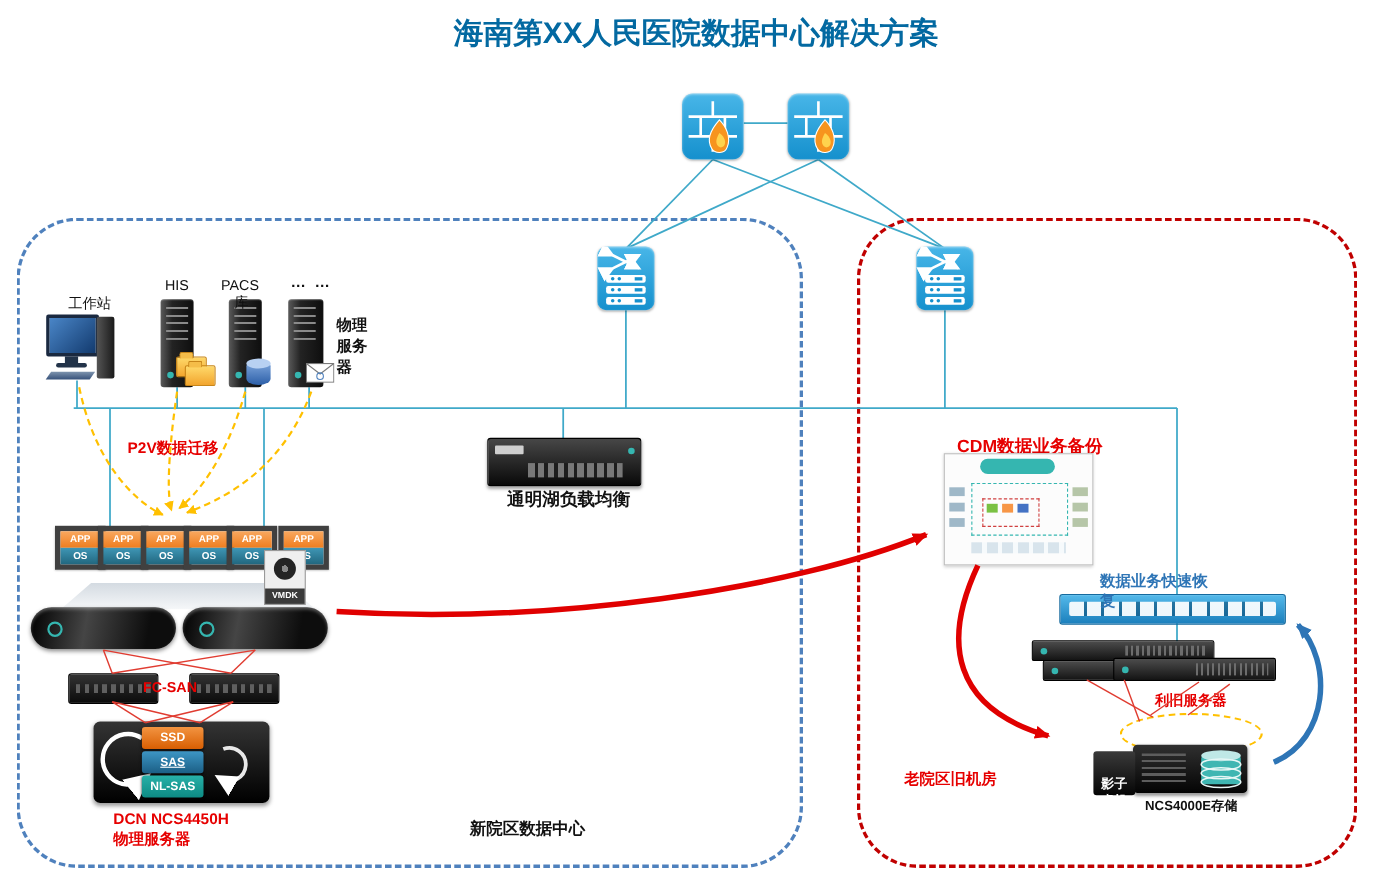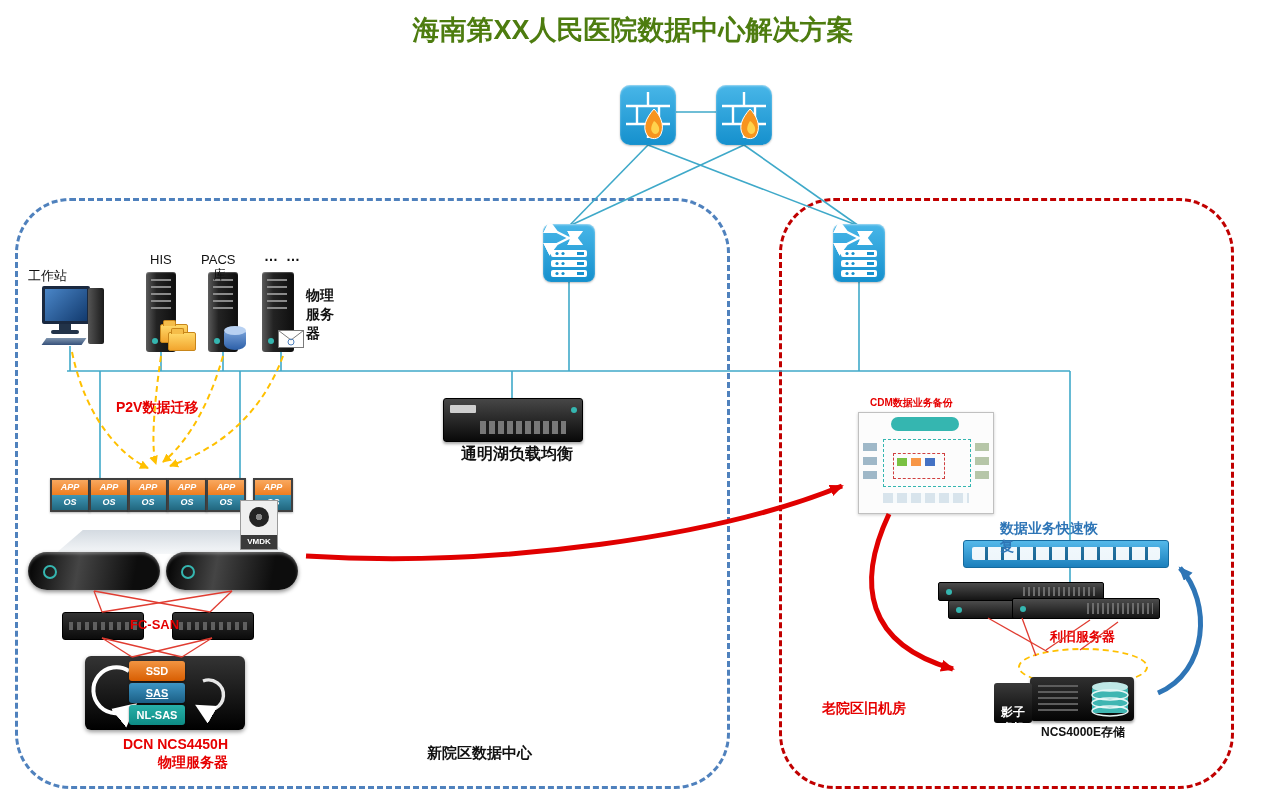--- a/index.html
+++ b/index.html
@@ -13,41 +13,41 @@
   #zoneR{left:779px;top:198px;width:449px;height:585px;border:3px dashed #c00000;}
   svg.layer{position:absolute;left:0;top:0;pointer-events:none;}
   .blue-icon{position:absolute;background:linear-gradient(#48b6e8,#1590cd);border-radius:10px;box-shadow:inset 0 1px 2px rgba(255,255,255,.5),0 1px 2px rgba(0,0,0,.25);}
   .tower{position:absolute;width:30px;background:linear-gradient(90deg,#5a5a5a,#232323 35%,#0e0e0e);border-radius:3px;box-shadow:inset 0 1px 1px rgba(255,255,255,.25);}
   .tower .vents{position:absolute;left:5px;top:7px;width:20px;height:30px;background:repeating-linear-gradient(180deg,#8a8a8a 0 2px,transparent 2px 7px);}
   .tower .led{position:absolute;left:6px;bottom:8px;width:6px;height:6px;border-radius:50%;background:#35b6b0;}
   .folder{position:absolute;width:26px;height:17px;background:linear-gradient(#ffd96a,#f2a52e);border:1px solid #c8861a;border-radius:2px;}
   .folder::before{content:"";position:absolute;top:-5px;left:2px;width:11px;height:5px;background:#f5bd49;border:1px solid #c8861a;border-bottom:none;border-radius:2px 2px 0 0;}
   .cyl{position:absolute;width:22px;height:23px;background:linear-gradient(#87aee2,#2c5fa8);border-radius:11px/6px;}
   .cyl::before{content:"";position:absolute;top:-1px;left:0;width:22px;height:9px;border-radius:50%;background:#b8d1f2;}
-  .appos{position:absolute;width:36px;height:30px;border:2px solid #404040;box-shadow:0 1px 2px rgba(0,0,0,.3);font-style:italic;}
+  .appos{position:absolute;width:36px;height:30px;border:5px solid #404040;box-shadow:0 1px 2px rgba(0,0,0,.3);}
   .appos .a{height:15px;background:linear-gradient(#f9a85f,#ee7d1f);color:#fff;font-size:9px;font-weight:bold;text-align:center;line-height:15px;}
   .appos .o{height:15px;background:linear-gradient(#3f96b5,#21677f);color:#fff;font-size:9px;font-weight:bold;text-align:center;line-height:15px;}
   .appl{position:absolute;width:132px;height:38px;background:linear-gradient(100deg,#000 0%,#454545 38%,#0d0d0d 80%);border-radius:19px/50%;box-shadow:inset 0 2px 3px rgba(255,255,255,.3),0 2px 4px rgba(0,0,0,.45);}
   .appl .ring{position:absolute;left:15px;top:13px;width:10px;height:10px;border:2px solid #35b6b0;border-radius:50%;}
   .fcsw{position:absolute;width:80px;height:26px;background:linear-gradient(#333,#0b0b0b);border-radius:3px;border:1px solid #000;}
   .fcsw .ports{position:absolute;left:6px;right:6px;top:9px;height:8px;background:repeating-linear-gradient(90deg,#5f5f5f 0 4px,transparent 4px 8px);}
   .pill{width:56px;height:20px;border-radius:3px;color:#fff;font-size:11px;font-weight:bold;text-align:center;line-height:20px;margin-bottom:2px;box-shadow:0 1px 2px rgba(0,0,0,.5);}
   .rack{position:absolute;background:linear-gradient(#4c4c4c,#141414);border:1px solid #000;border-radius:2px;}
   .rack .vent{position:absolute;right:6px;top:4px;bottom:4px;width:45%;background:repeating-linear-gradient(90deg,#6d6d6d 0 2px,transparent 2px 5px);}
   .rack .dot{position:absolute;left:7px;top:50%;margin-top:-3px;width:6px;height:6px;border-radius:50%;background:#35b6b0;}
 </style>
 </head>
 <body>
 
 <div id="canvas">
 
   <div id="zoneL" class="zone"></div>
   <div id="zoneR" class="zone"></div>
 
-  <div class="lbl bold" style="left:0;top:12px;width:100%;text-align:center;font-size:27px;color:#4d7c0f;">海南第XX人民医院数据中心解决方案</div>
+  <div class="lbl bold" style="left:0;top:12px;width:100%;text-align:center;font-size:27px;color:#0369a1;">海南第XX人民医院数据中心解决方案</div>
 
   <svg class="layer" width="1266" height="795">
     <g stroke="#3fa9c9" stroke-width="1.6" fill="none">
       <line x1="676" y1="112" x2="716" y2="112"></line>
       <line x1="648" y1="145" x2="569" y2="226"></line>
       <line x1="744" y1="145" x2="569" y2="226"></line>
       <line x1="648" y1="145" x2="859" y2="226"></line>
       <line x1="744" y1="145" x2="859" y2="226"></line>
       <line x1="569" y1="282" x2="569" y2="371"></line>
       <line x1="859" y1="282" x2="859" y2="371"></line>
@@ -141,21 +141,21 @@
           <circle cx="20" cy="39.5" r="1.6"></circle>
         <circle cx="14" cy="49.5" r="1.6"></circle>
           <circle cx="20" cy="49.5" r="1.6"></circle>
         <rect x="34" y="28" width="7" height="3"></rect>
           <rect x="34" y="38" width="7" height="3"></rect>
           <rect x="34" y="48" width="7" height="3"></rect>
       </g>
     </svg>
   </div>
 
-  <div class="lbl" style="left:28px;top:267px;font-size:13px;">工作站</div>
+  <div class="lbl" style="left:62px;top:267px;font-size:13px;">工作站</div>
   <div class="abs" style="left:42px;top:286px;width:64px;height:60px;">
     <div class="abs" style="left:0;top:0;width:42px;height:32px;background:linear-gradient(135deg,#4a86c8,#123a6e);border:3px solid #1a2940;border-radius:2px;"></div>
     <div class="abs" style="left:17px;top:38px;width:12px;height:6px;background:#223349;"></div>
     <div class="abs" style="left:9px;top:44px;width:28px;height:4px;background:#223349;border-radius:2px;"></div>
     <div class="abs" style="left:46px;top:2px;width:16px;height:56px;background:linear-gradient(90deg,#555,#1a1a1a);border-radius:2px;"></div>
     <div class="abs" style="left:2px;top:52px;width:40px;height:7px;background:linear-gradient(#7d93ad,#36517a);transform:skewX(-35deg);"></div>
   </div>
 
   <div class="lbl" style="left:150px;top:252px;font-size:13px;">HIS</div>
   <div class="tower" style="left:146px;top:272px;height:80px;">
@@ -245,32 +245,32 @@
         </defs>
       <path d="M44 15 A23 23 0 1 0 46 52" fill="none" stroke="#fff" stroke-width="4" marker-end="url(#wah3)"></path>
       <path d="M118 25 A15 15 0 1 1 116 52" fill="none" stroke="#e8e8e8" stroke-width="3.4" marker-end="url(#wah3)"></path>
     </svg>
     <div class="abs" style="left:44px;top:5px;">
       <div class="pill" style="background:linear-gradient(#f29441,#d85e02);">SSD</div>
       <div class="pill" style="background:linear-gradient(#3d95c4,#1b5f85);text-decoration:underline;">SAS</div>
       <div class="pill" style="background:linear-gradient(#27b0a8,#0d8b84);">NL-SAS</div>
     </div>
   </div>
-  <div class="lbl red" style="left:78px;top:735px;width:150px;text-align:right;font-size:14px;line-height:1.3;"><span>DCN NCS4450H</span><br><span>物理服务器</span></div>
+  <div class="lbl red" style="left:103px;top:735px;width:150px;text-align:left;font-size:14px;line-height:1.3;"><span>DCN NCS4450H</span><br><span>物理服务器</span></div>
 
   <div class="lbl bold" style="left:427px;top:744px;font-size:15px;">新院区数据中心</div>
 
   <div class="abs" style="left:443px;top:398px;width:138px;height:42px;background:linear-gradient(#474747,#090909);border:1px solid #000;border-radius:3px;box-shadow:0 2px 3px rgba(0,0,0,.35);">
     <div class="abs" style="left:6px;top:6px;width:26px;height:8px;background:#cfcfcf;border-radius:1px;"></div>
     <div class="abs" style="left:36px;top:22px;width:86px;height:13px;background:repeating-linear-gradient(90deg,#787878 0 6px,#1d1d1d 6px 9px);"></div>
     <div class="abs" style="right:5px;top:8px;width:6px;height:6px;border-radius:50%;background:#35b6b0;"></div>
   </div>
   <div class="lbl bold" style="left:452px;top:444px;width:130px;text-align:center;font-size:16px;">通明湖负载均衡</div>
 
-  <div class="lbl red" style="left:870px;top:396px;font-size:10px;">CDM数据业务备份</div>
+  <div class="lbl red" style="left:870px;top:396px;font-size:16px;">CDM数据业务备份</div>
   <div class="abs" style="left:858px;top:412px;width:134px;height:100px;background:#fcfcfc;border:1px solid #c0c0c0;box-shadow:0 1px 3px rgba(0,0,0,.2);">
     <div class="abs" style="left:32px;top:4px;width:68px;height:14px;background:#35b6b0;border-radius:7px;"></div>
     <div class="abs" style="left:24px;top:26px;width:86px;height:46px;border:1px dashed #35b6b0;"></div>
     <div class="abs" style="left:34px;top:40px;width:50px;height:24px;border:1px dashed #d04040;"></div>
     <div class="abs" style="left:38px;top:45px;width:10px;height:8px;background:#7ac143;"></div>
     <div class="abs" style="left:52px;top:45px;width:10px;height:8px;background:#f79646;"></div>
     <div class="abs" style="left:66px;top:45px;width:10px;height:8px;background:#4472c4;"></div>
     <div class="abs" style="left:4px;top:30px;width:14px;height:8px;background:#9fb8c8;"></div>
     <div class="abs" style="left:4px;top:44px;width:14px;height:8px;background:#9fb8c8;"></div>
     <div class="abs" style="left:4px;top:58px;width:14px;height:8px;background:#9fb8c8;"></div>

